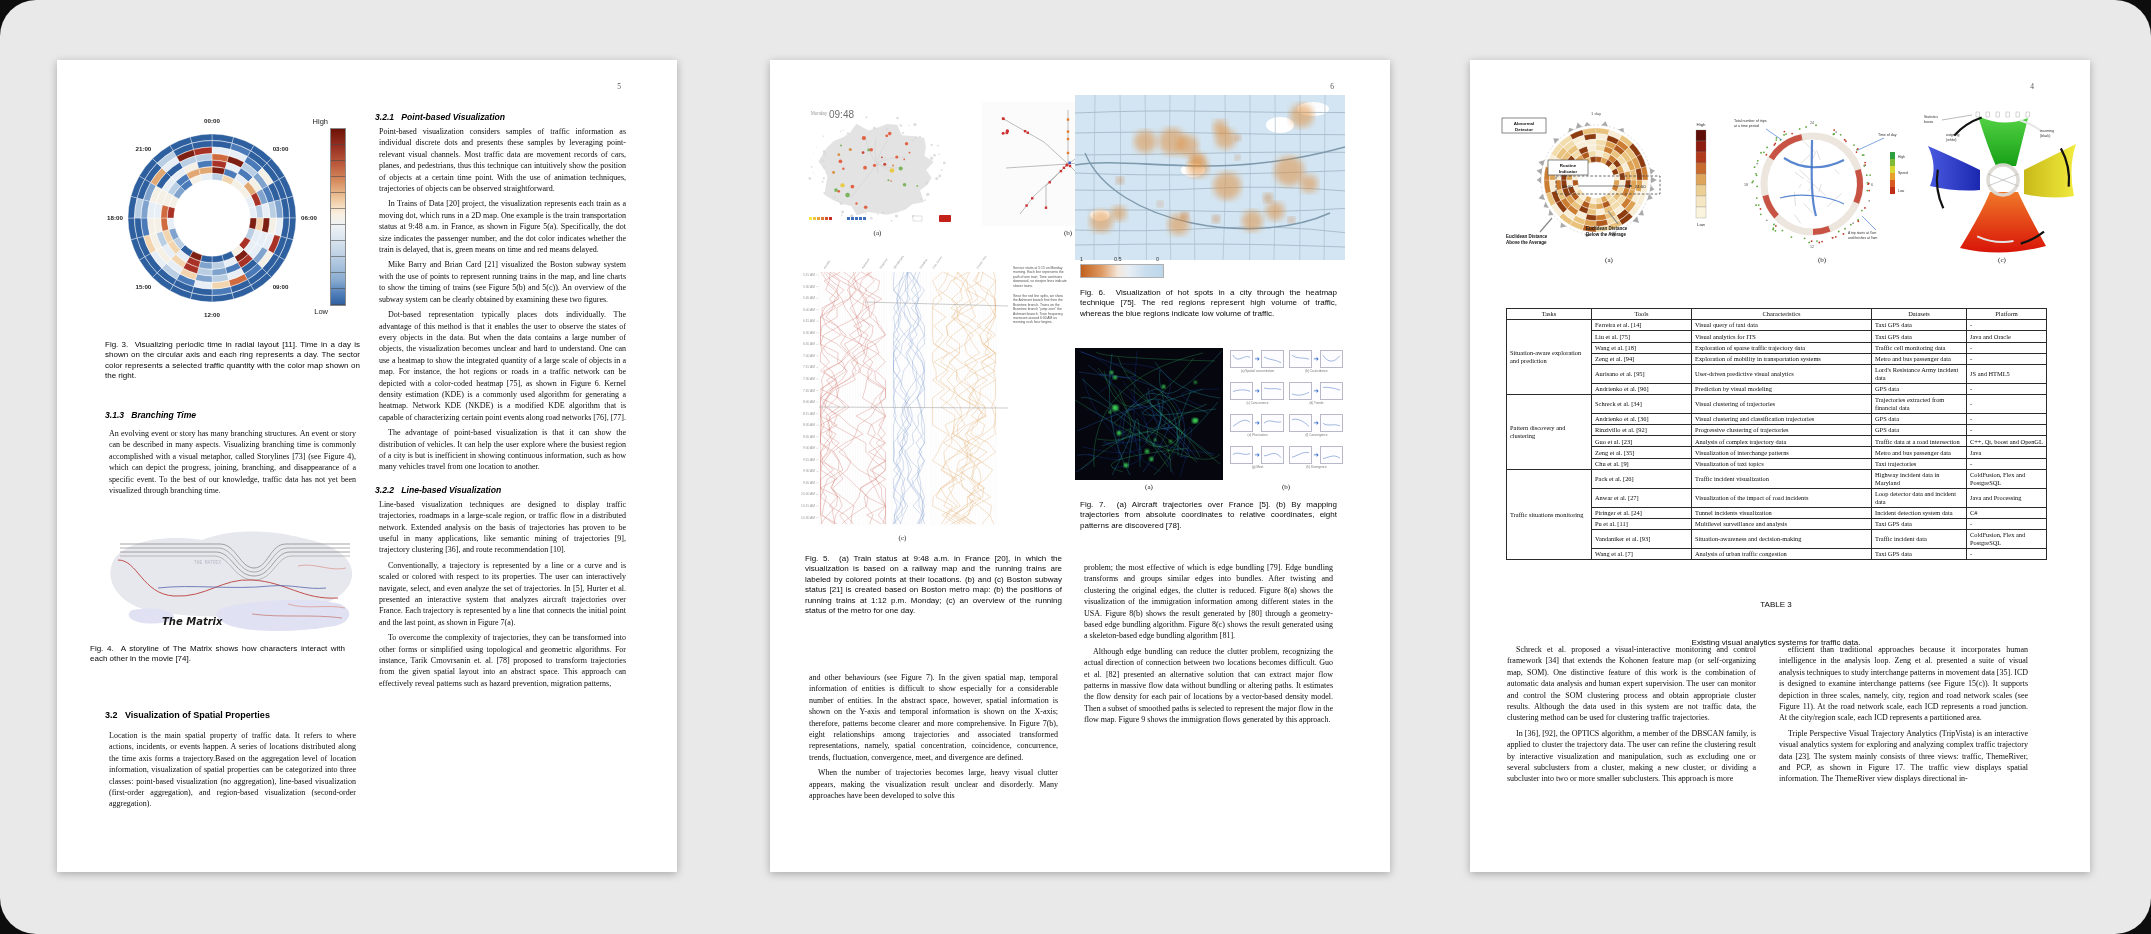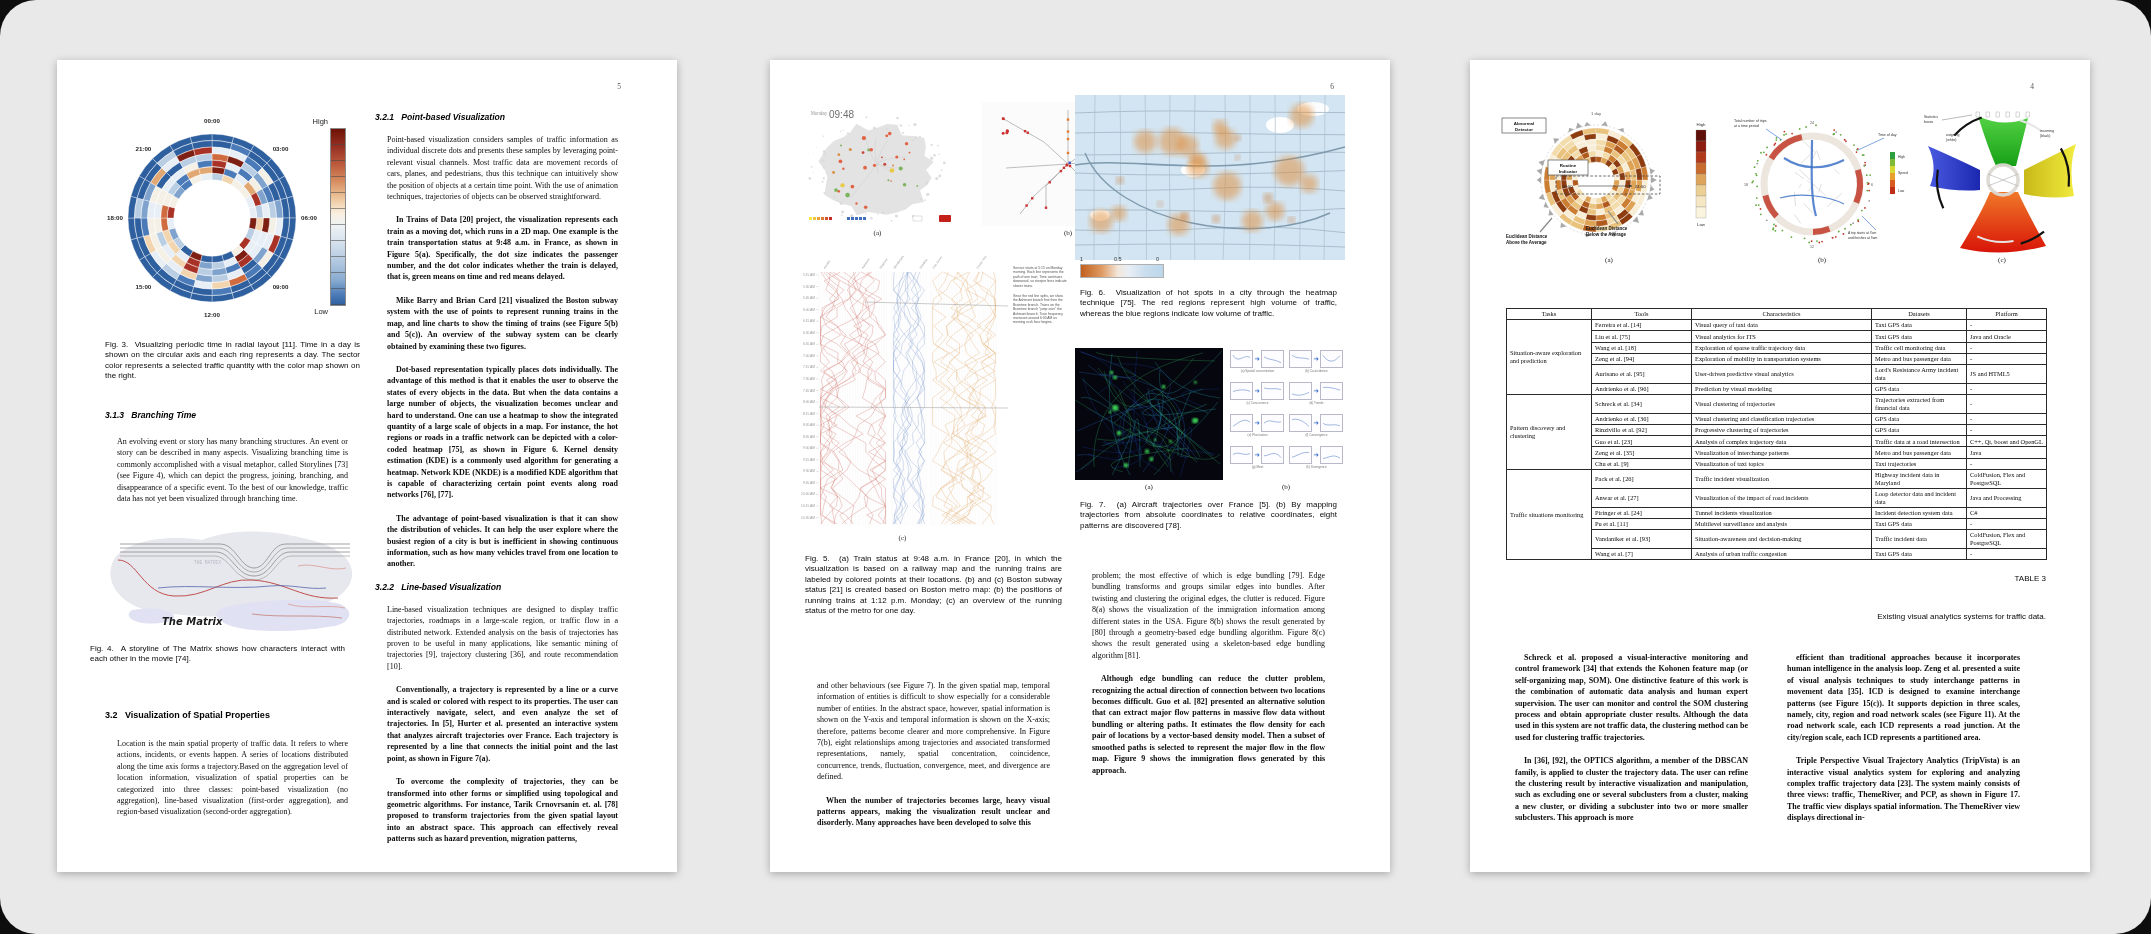--- a/index.html
+++ b/index.html
@@ -2,26 +2,26 @@
 <html><head>
 <meta charset="utf-8">
 <style>
   html,body{margin:0;padding:0;width:2151px;height:934px;background:#0d0d0d;overflow:hidden;}
   .canvas{position:absolute;left:0;top:0;width:2151px;height:934px;background:#e9e9e9;border-radius:36px;}
   .page{position:absolute;top:60px;width:620px;height:812px;background:#ffffff;box-shadow:0 2px 8px rgba(0,0,0,.28);overflow:hidden;}
   #page1{left:57px}#page2{left:770px}#page3{left:1470px}
   .abs{position:absolute;}
   .pagenum{position:absolute;top:22px;left:540px;width:44px;text-align:center;font:7.5px "Liberation Serif",serif;color:#555;}
   .caption{font:8px/10.4px "Liberation Sans",sans-serif;text-align:justify;color:#080808;}
-  .capcenter{font:8px/10.4px "Liberation Sans",sans-serif;text-align:right;color:#080808;}
+  .capcenter{font:8px/10.4px "Liberation Sans",sans-serif;text-align:center;color:#080808;margin-top:26px;}
   .h-sub{font:italic 600 8.6px "Liberation Sans",sans-serif;color:#000;margin:0 0 4px 0;}
   .h-main{font:bold 9px "Liberation Sans",sans-serif;color:#000;}
   .h-space{margin-top:12px;}
-  .body-col p,.plist p{font:8px/11.4px "Liberation Serif",serif;color:#0b0b0b;text-align:justify;margin:12px;}
-  .plist p.ind{text-indent:9px;font-weight:bold;}
+  .body-col p,.plist p{font:8px/11.4px "Liberation Serif",serif;color:#0b0b0b;text-align:justify;margin:4px;}
+  .plist p.ind{text-indent:9px;}
   .sublabel{font:7px "Liberation Serif",serif;color:#222;text-align:center;}
   .lg-label{font:7.5px "Liberation Sans",sans-serif;color:#222;}
   .colorbar-v{width:14px;height:176px;border:0.5px solid #8a8a8a;
     background-image:repeating-linear-gradient(180deg,rgba(60,60,60,0) 0 15.4px,rgba(70,70,70,.55) 15.4px 16px),
     linear-gradient(180deg,#6d1205 0%,#973023 10%,#bb5a3c 20%,#d88f62 30%,#efc9a0 40%,#f9efe0 48%,#eef2f5 55%,#d3e0ec 65%,#b3c9e0 75%,#88abd0 86%,#4d7cb8 94%,#2e5f9f 100%);}
   .hbar{width:82px;height:12px;border:0.4px solid #b0b0b0;background:linear-gradient(90deg,#c2601d,#de9a62 25%,#f3e6da 45%,#e8eef4 58%,#cadeee 78%,#bcd6ea);}
   .hbar-labels span{position:absolute;top:0;font:5.5px "Liberation Sans",sans-serif;color:#333;}
   .notes{font:3.4px/4.4px "Liberation Sans",sans-serif;color:#555;}
   .notes p{margin:0 0 6px 0;}
   .tbl{border-collapse:collapse;table-layout:fixed;font:6.4px/7.8px "Liberation Serif",serif;color:#0b0b0b;}
@@ -608,21 +608,21 @@
       </svg>
     <div class="abs notes" style="left:243px;top:206px;width:54px">
       <p>Service starts at 5:15 on Monday morning. Each line represents the path of one train. Time continues downward, so steeper lines indicate slower trains.</p>
       <p>Since the red line splits, we show the Ashmont branch first then the Braintree branch. Trains on the Braintree branch “jump over” the Ashmont branch. Train frequency increases around 6:30 AM as morning rush hour begins.</p>
     </div>
     <div class="abs sublabel" style="left:25px;top:474px;width:215px">(c)</div>
 
     <div class="abs caption" style="left:35px;top:494px;width:257px">Fig. 5.&nbsp;&nbsp;(a) Train status at 9:48 a.m. in France [20], in which the visualization is based on a railway map and the running trains are labeled by colored points at their locations. (b) and (c) Boston subway status [21] is created based on Boston metro map: (b) the positions of running trains at 1:12 p.m. Monday; (c) an overview of the running status of the metro for one day.</div>
     <div class="abs plist" style="left:35px;top:608px;width:257px">
         <p>and other behaviours (see Figure 7). In the given spatial map, temporal information of entities is difficult to show especially for a considerable number of entities. In the abstract space, however, spatial information is shown on the Y-axis and temporal information is shown on the X-axis; therefore, patterns become clearer and more comprehensive. In Figure 7(b), eight relationships among trajectories and associated transformed representations, namely, spatial concentration, coincidence, concurrence, trends, fluctuation, convergence, meet, and divergence are defined.</p>
-        <p class="ind">When the number of trajectories becomes large, heavy visual patterns appears, making the visualization result unclear and disorderly. Many approaches have been developed to solve this</p>
+        <p class="ind">When the number of trajectories becomes large, heavy visual clutter appears, making the visualization result unclear and disorderly. Many approaches have been developed to solve this</p>
       </div>
 
     <svg id="fig6svg" class="abs" style="left:305px;top:35px" width="270" height="165">
         <rect x="0" y="0" width="270" height="165" fill="#d3e5f2"></rect>
         <ellipse cx="205" cy="30" rx="14" ry="8" fill="#ffffff"></ellipse>
         <ellipse cx="118" cy="75" rx="12" ry="7" fill="#ffffff"></ellipse>
         <ellipse cx="25" cy="120" rx="10" ry="6" fill="#ffffff"></ellipse>
         <ellipse cx="238" cy="14" rx="16" ry="7" fill="#fff" opacity="0.9"></ellipse>
         <path d="M0,18 Q70,15.001455704682254 135,16.310685729752613 T270,17.54258992827618" stroke="#9fb4c4" stroke-width="0.8" fill="none"></path>
         <path d="M0,38 Q70,36.30892453776157 135,38.063137439108985 T270,39.726408657024805" stroke="#9fb4c4" stroke-width="0.8" fill="none"></path>

